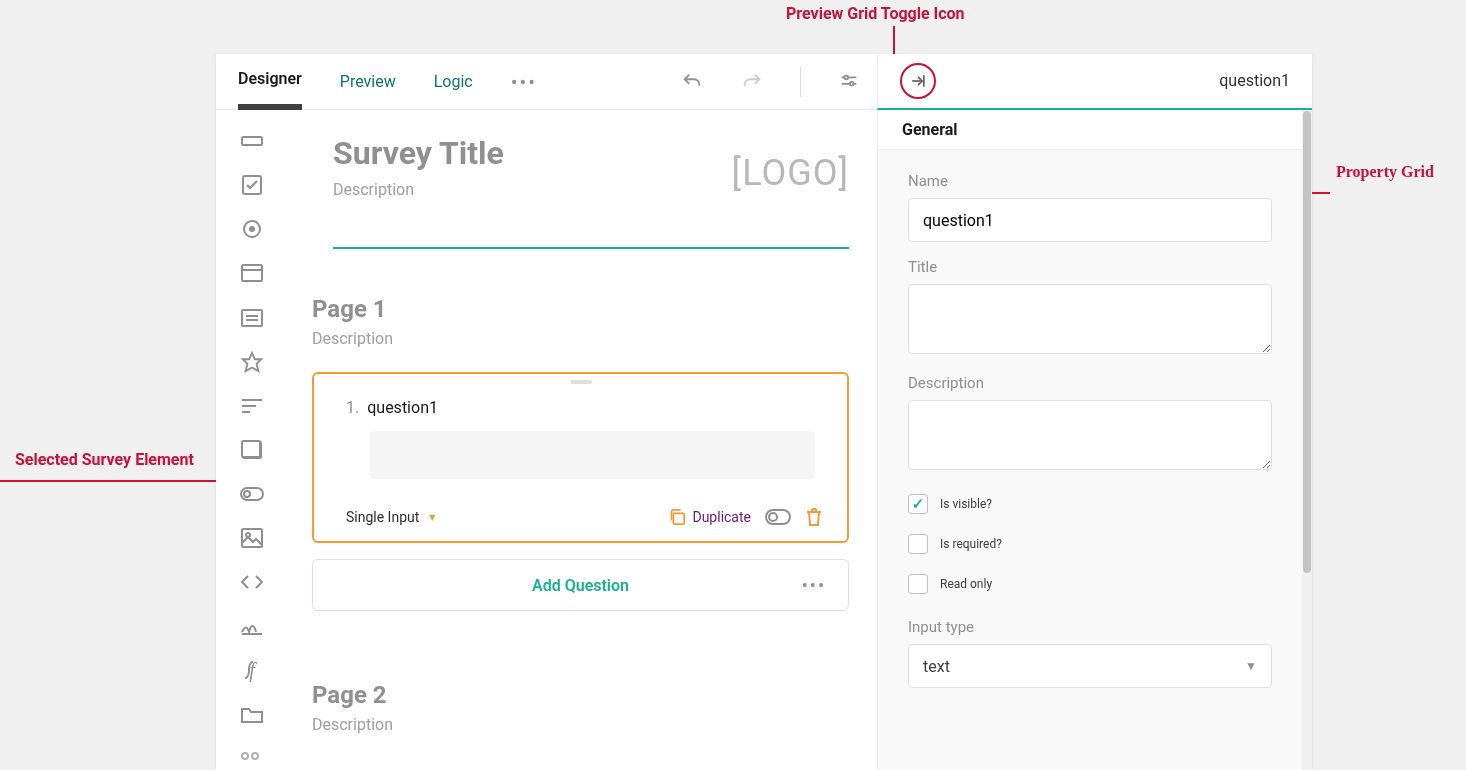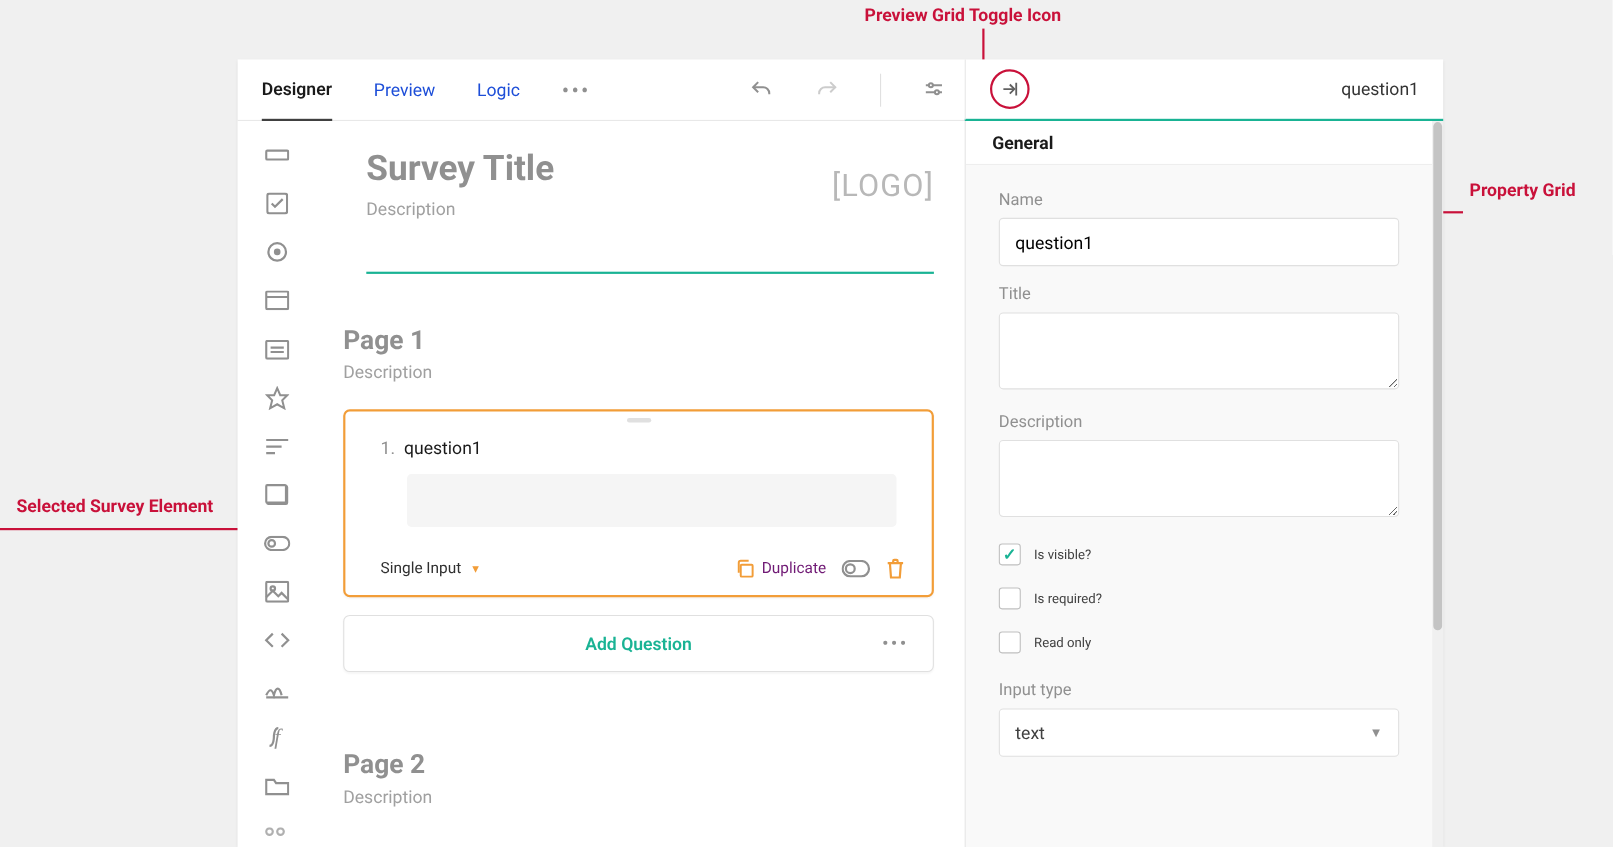--- a/index.html
+++ b/index.html
@@ -2,41 +2,41 @@
 <html><head>
 <meta charset="utf-8">
 <style>
   * { box-sizing: border-box; margin:0; padding:0; font-family: -apple-system, BlinkMacSystemFont, "Segoe UI", Roboto, Arial, sans-serif; }
   body { background:#f0f0f0; width:1466px; height:770px; overflow:hidden; position:relative; }
   .app { position:absolute; top:54px; left:216px; width:1096px; height:716px; background:#fff; box-shadow:0 1px 3px rgba(0,0,0,0.1); display:flex; flex-direction:column; }
 
   
   .topbar { display:flex; align-items:center; height:56px; border-bottom:1px solid #e8e8e8; }
   .tabs { display:flex; align-items:center; padding-left:22px; gap:38px; height:56px; }
-  .tab { font-size:16px; color:#1d4ed8; cursor:pointer; height:56px; display:flex; align-items:center; }
-  .tab.active { color:#1a1a1a; font-weight:600; border-bottom:2px solid #404040; }
+  .tab { font-size:16px; color:#0f766e; cursor:pointer; height:56px; display:flex; align-items:center; }
+  .tab.active { color:#1a1a1a; font-weight:600; border-bottom:6px solid #404040; }
   .dots { color:#909090; font-size:20px; letter-spacing:2px; }
   .topbar-spacer { flex:1; }
   .topbar-actions { display:flex; align-items:center; gap:36px; padding-right:0; }
   .topbar-icon { color:#909090; display:flex; align-items:center; justify-content:center; width:24px; height:24px; cursor:pointer; }
   .vsep { width:1px; height:30px; background:#e0e0e0; }
   .prop-header { display:flex; align-items:center; height:56px; border-left:1px solid #e8e8e8; width:435px; padding:0 22px; gap:20px; border-bottom:2px solid #19b394; }
   .toggle-circle { width:36px; height:36px; border:2px solid #c9113a; border-radius:50%; display:flex; align-items:center; justify-content:center; }
   .prop-title { margin-left:auto; font-size:16px; color:#333; }
 
   
   .main { flex:1; display:flex; overflow:hidden; }
   .toolbox { width:72px; background:#fff; display:flex; flex-direction:column; align-items:center; padding-top:20px; gap:22px; }
   .tool { width:24px; height:24px; color:#909090; display:flex; align-items:center; justify-content:center; cursor:grab; }
 
   .canvas { flex:1; overflow:auto; padding:24px 28px 0 24px; }
   .survey-header { display:flex; align-items:flex-start; border-bottom:2px solid #19b394; padding-bottom:48px;margin-left:21px; }
   .survey-title { font-size:32px; font-weight:700; color:#909090; margin-bottom:8px; }
   .survey-desc { font-size:16px; color:#a0a0a0; }
-  .logo-ph { margin-left:auto; font-size:28px; color:#b8b8b8; letter-spacing:1px; padding-top:18px; }
+  .logo-ph { margin-left:auto; font-size:36px; color:#b8b8b8; letter-spacing:1px; padding-top:18px; }
 
   .page-block { margin-top:46px; }
   .page-title { font-size:24px; font-weight:700; color:#909090; margin-bottom:6px; }
   .page-desc { font-size:16px; color:#a0a0a0; }
 
   .question { margin-top:24px; border:2px solid #f29d38; border-radius:6px; background:#fff; padding:0; box-shadow:0 1px 2px rgba(0,0,0,0.04); }
   .drag-handle { height:16px; display:flex; align-items:center; justify-content:center; }
   .drag-handle .bar { width:22px; height:4px; border-radius:2px; background:#e0e0e0; }
   .q-body { padding:8px 32px 18px 32px; }
   .q-title-row { display:flex; gap:8px; font-size:16px; margin-bottom:14px; }
@@ -79,21 +79,21 @@
   .arrowhead-r::after { content:""; position:absolute; right:-1px; top:-4px; border:5px solid transparent; border-left-color:#c9113a; }
 
   svg { display:block; }
 </style>
 </head>
 <body>
 
 <div class="anno" style="top:4px; left:786px;">Preview Grid Toggle Icon</div>
 <div class="anno-line v" style="top:26px; left:893px; height:32px;"></div>
 
-<div class="anno" style="top:163px; left:1336px;">Property Grid</div>
+<div class="anno" style="top:163px; left:1336px;font-family:Liberation Serif, serif;">Property Grid</div>
 <div class="anno-line arrowhead-l" style="top:192px; left:1218px; width:112px;"></div>
 
 <div class="anno" style="top:450px; left:15px;">Selected Survey Element</div>
 <div class="anno-line arrowhead-r" style="top:480px; left:0; width:350px;"></div>
 
 <div class="app">
   <div class="topbar">
     <div class="tabs">
       <div class="tab active">Designer</div>
       <div class="tab">Preview</div>

